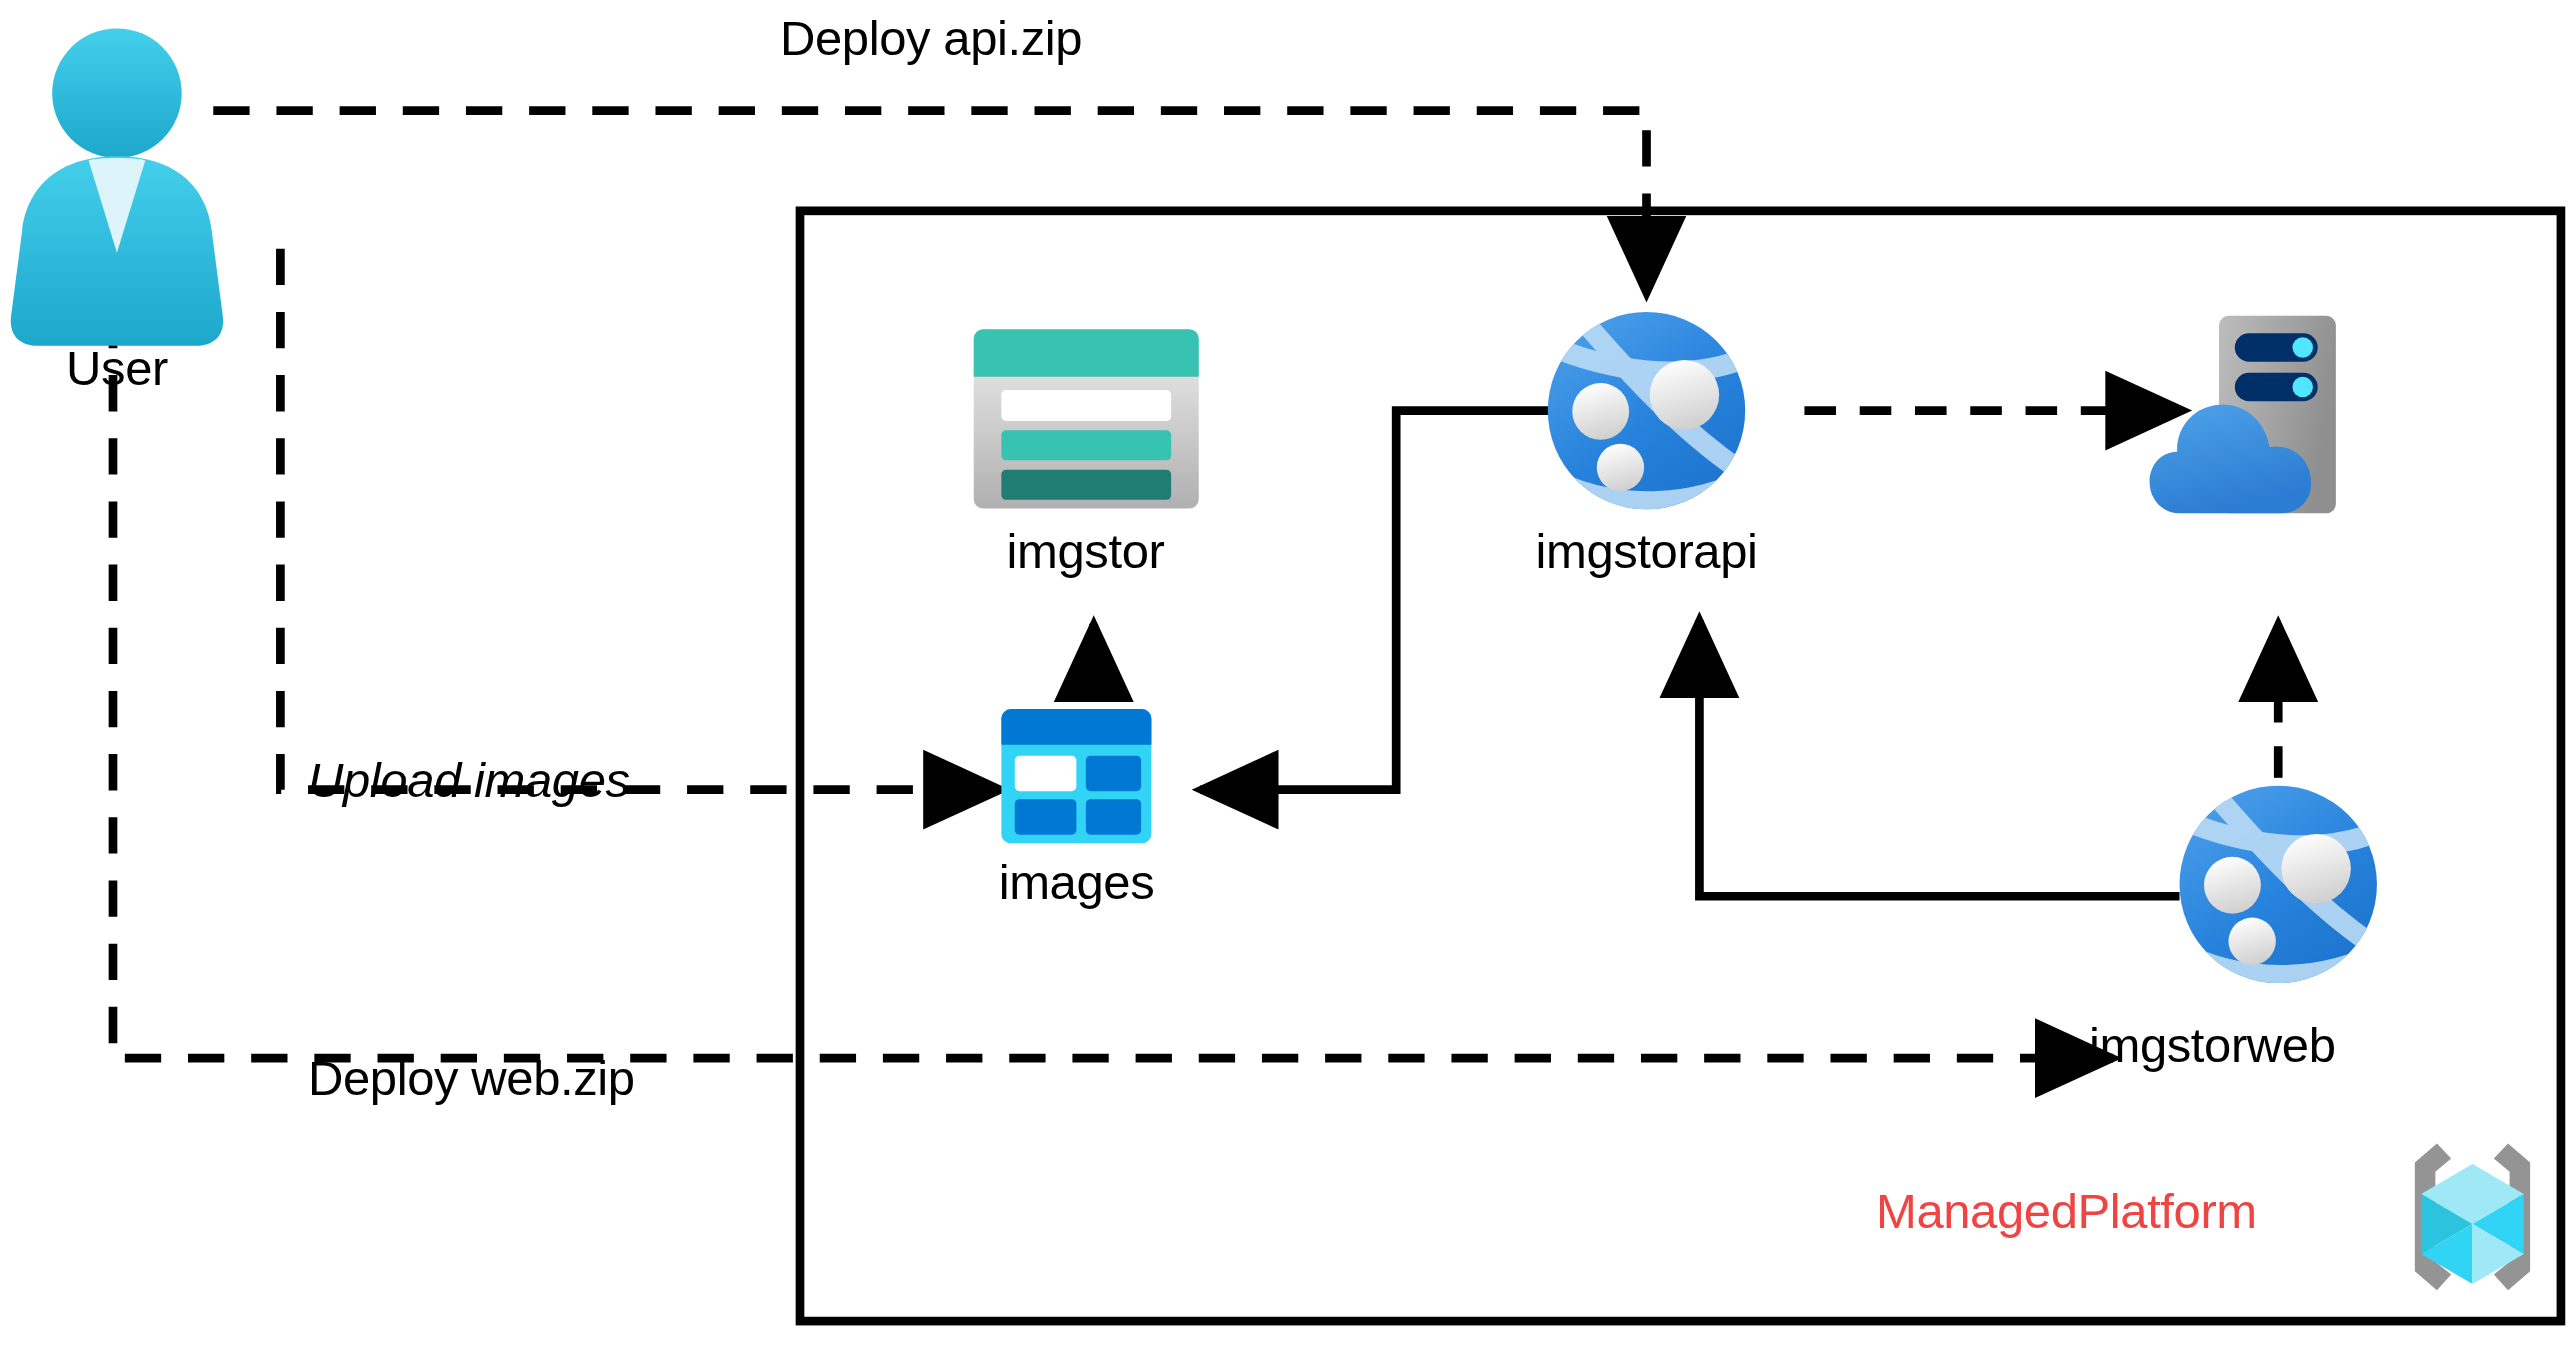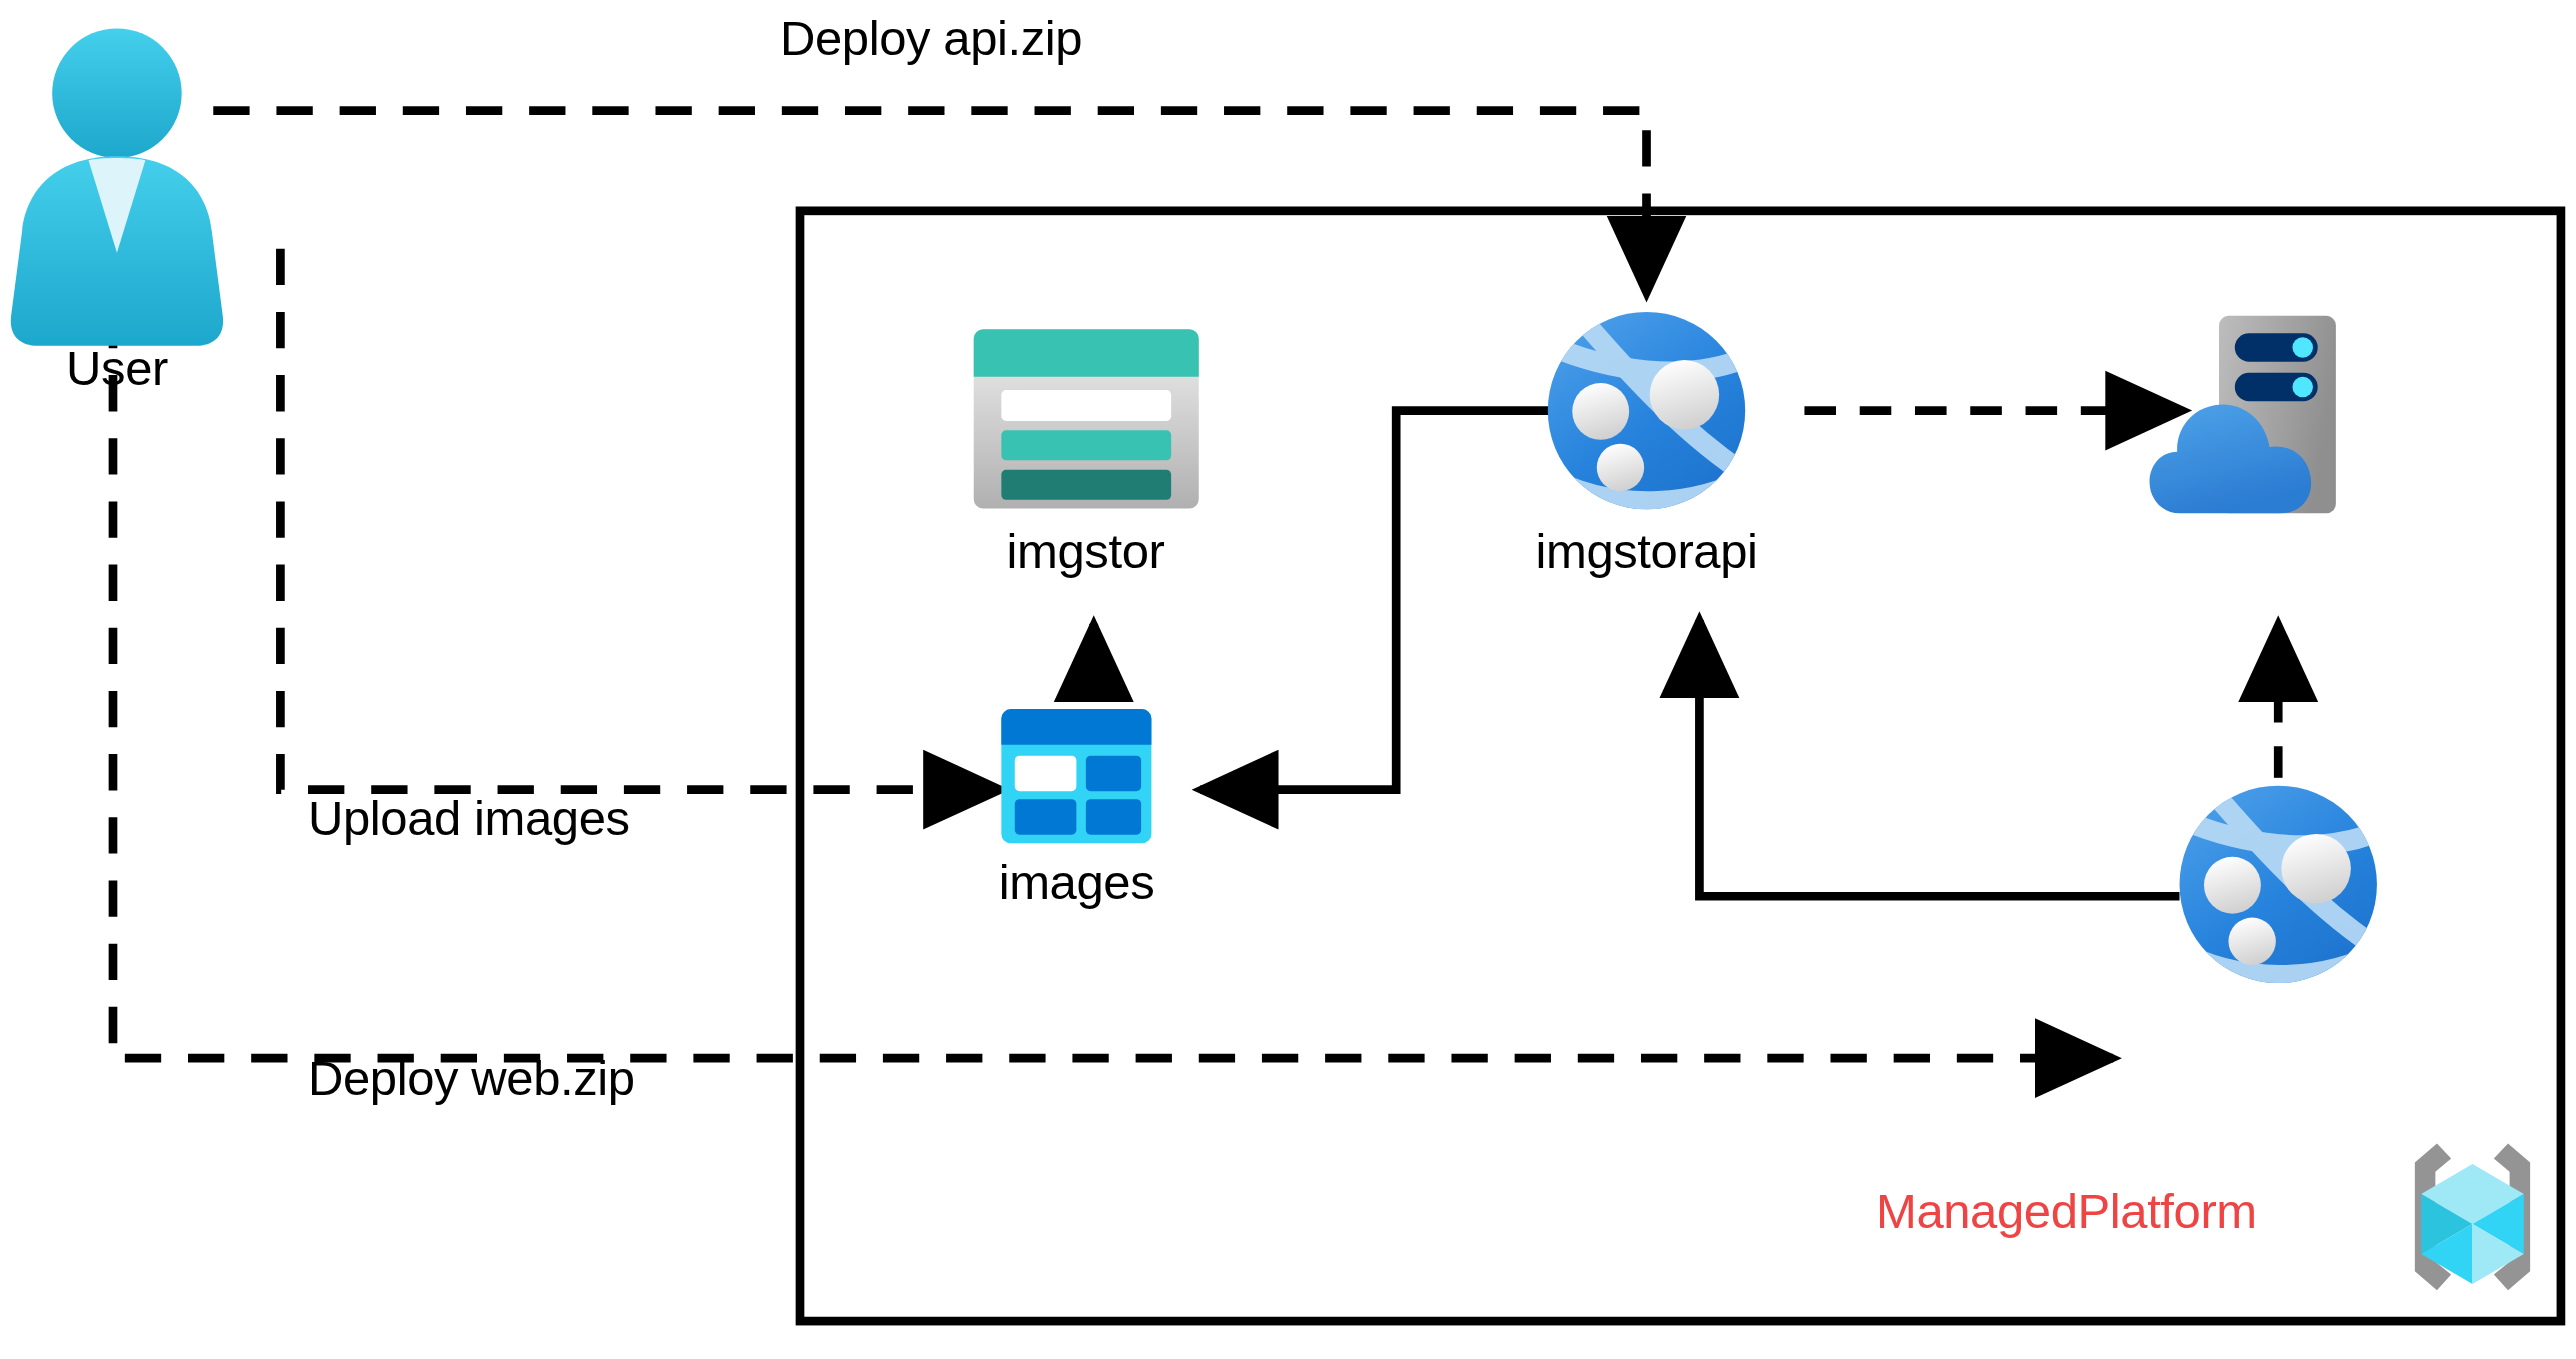--- a/index.html
+++ b/index.html
@@ -214,23 +214,24 @@
 
   <div class="node-label" style="left:0px; top:340px; width:234px;">User</div>
 
   <div class="node-label" style="left:900px; top:523px; width:371px;">imgstor</div>
 
   <div class="node-label" style="left:891px; top:854px; width:371px;">images</div>
 
   <div class="node-label" style="left:1457px; top:523px; width:379px;">imgstorapi</div>
 
 
+  <div class="node-label" style="left:2089px; top:1017px; width:379px; text-align:left;">imgstorweb</div>
 
   <div class="edge-label" style="left:780px; top:9.5px;">Deploy api.zip</div>
 
-  <div class="edge-label" style="left:308px; top:790px;">Upload images</div>
+  <div class="edge-label" style="left:308px; top:752px;font-style:italic;">Upload images</div>
 
   <div class="edge-label" style="left:308px; top:1050px;">Deploy web.zip</div>
 
   <div class="group-label" style="left:1876px; top:1183px;">ManagedPlatform</div>
 
 </div>
 
 
 </body></html>

